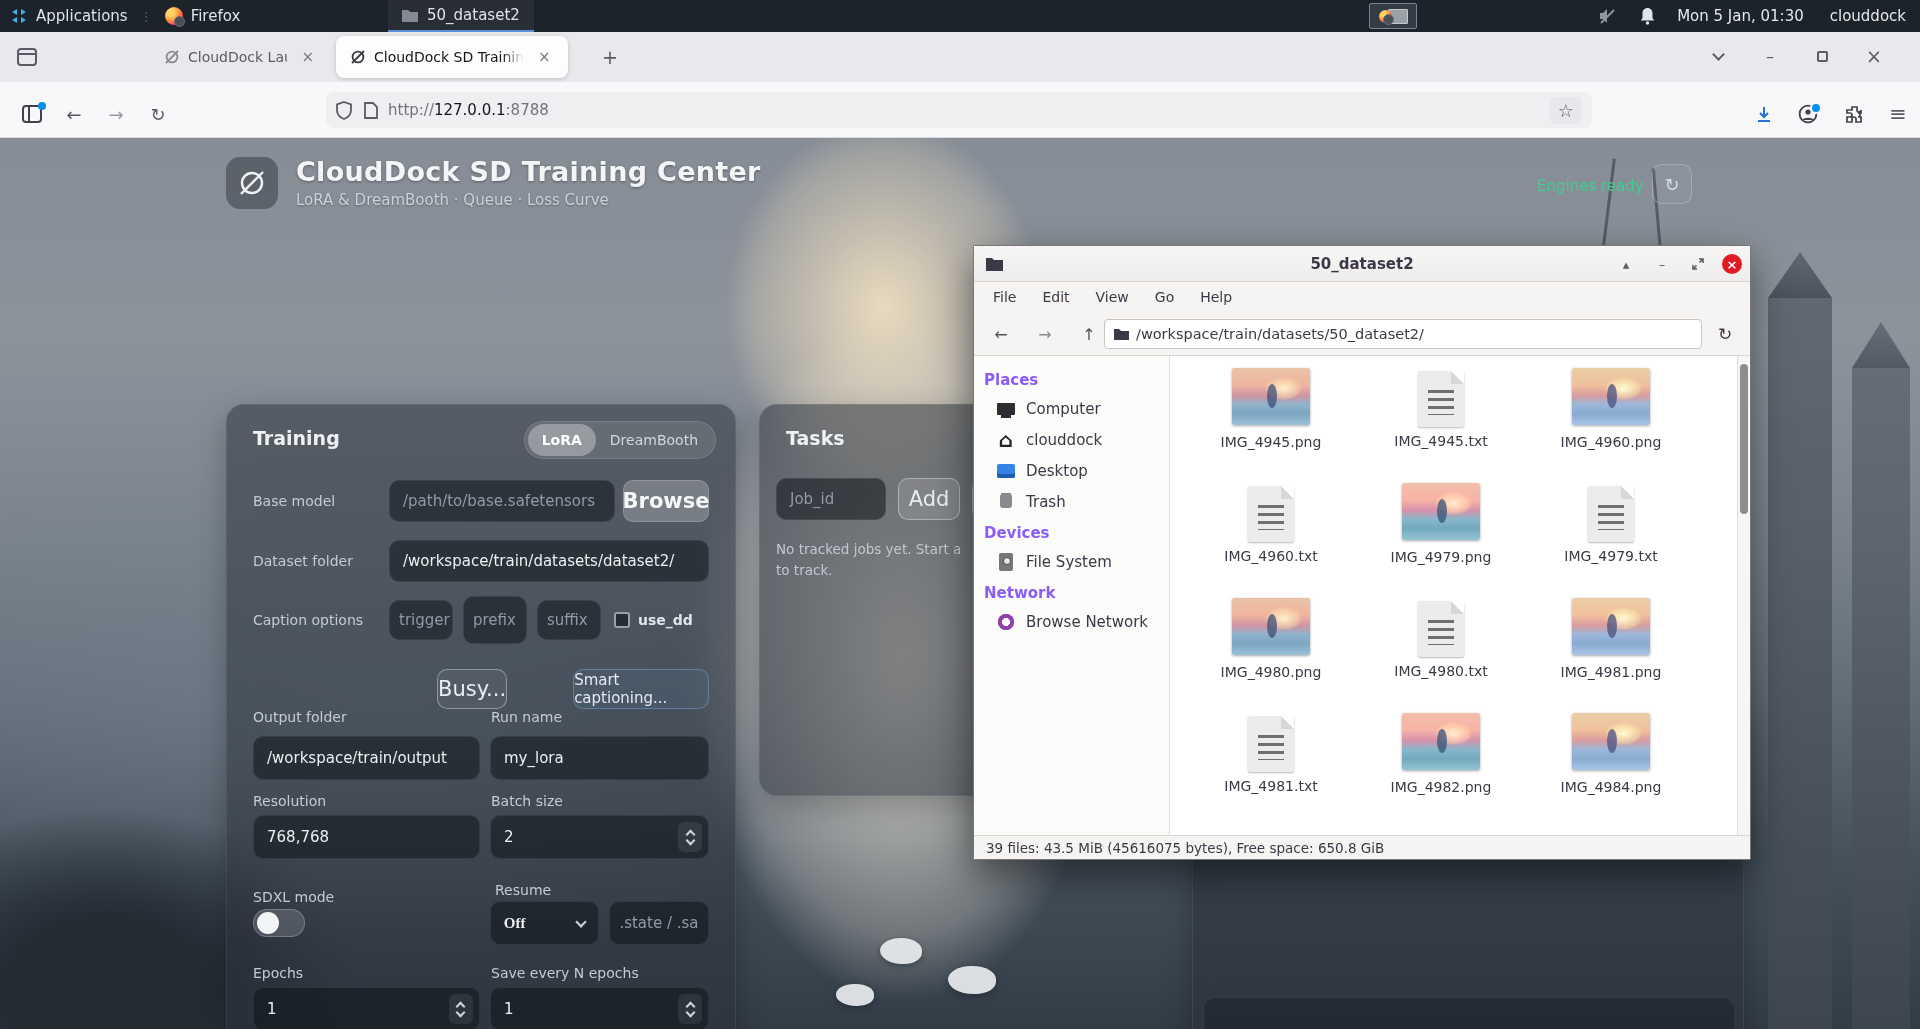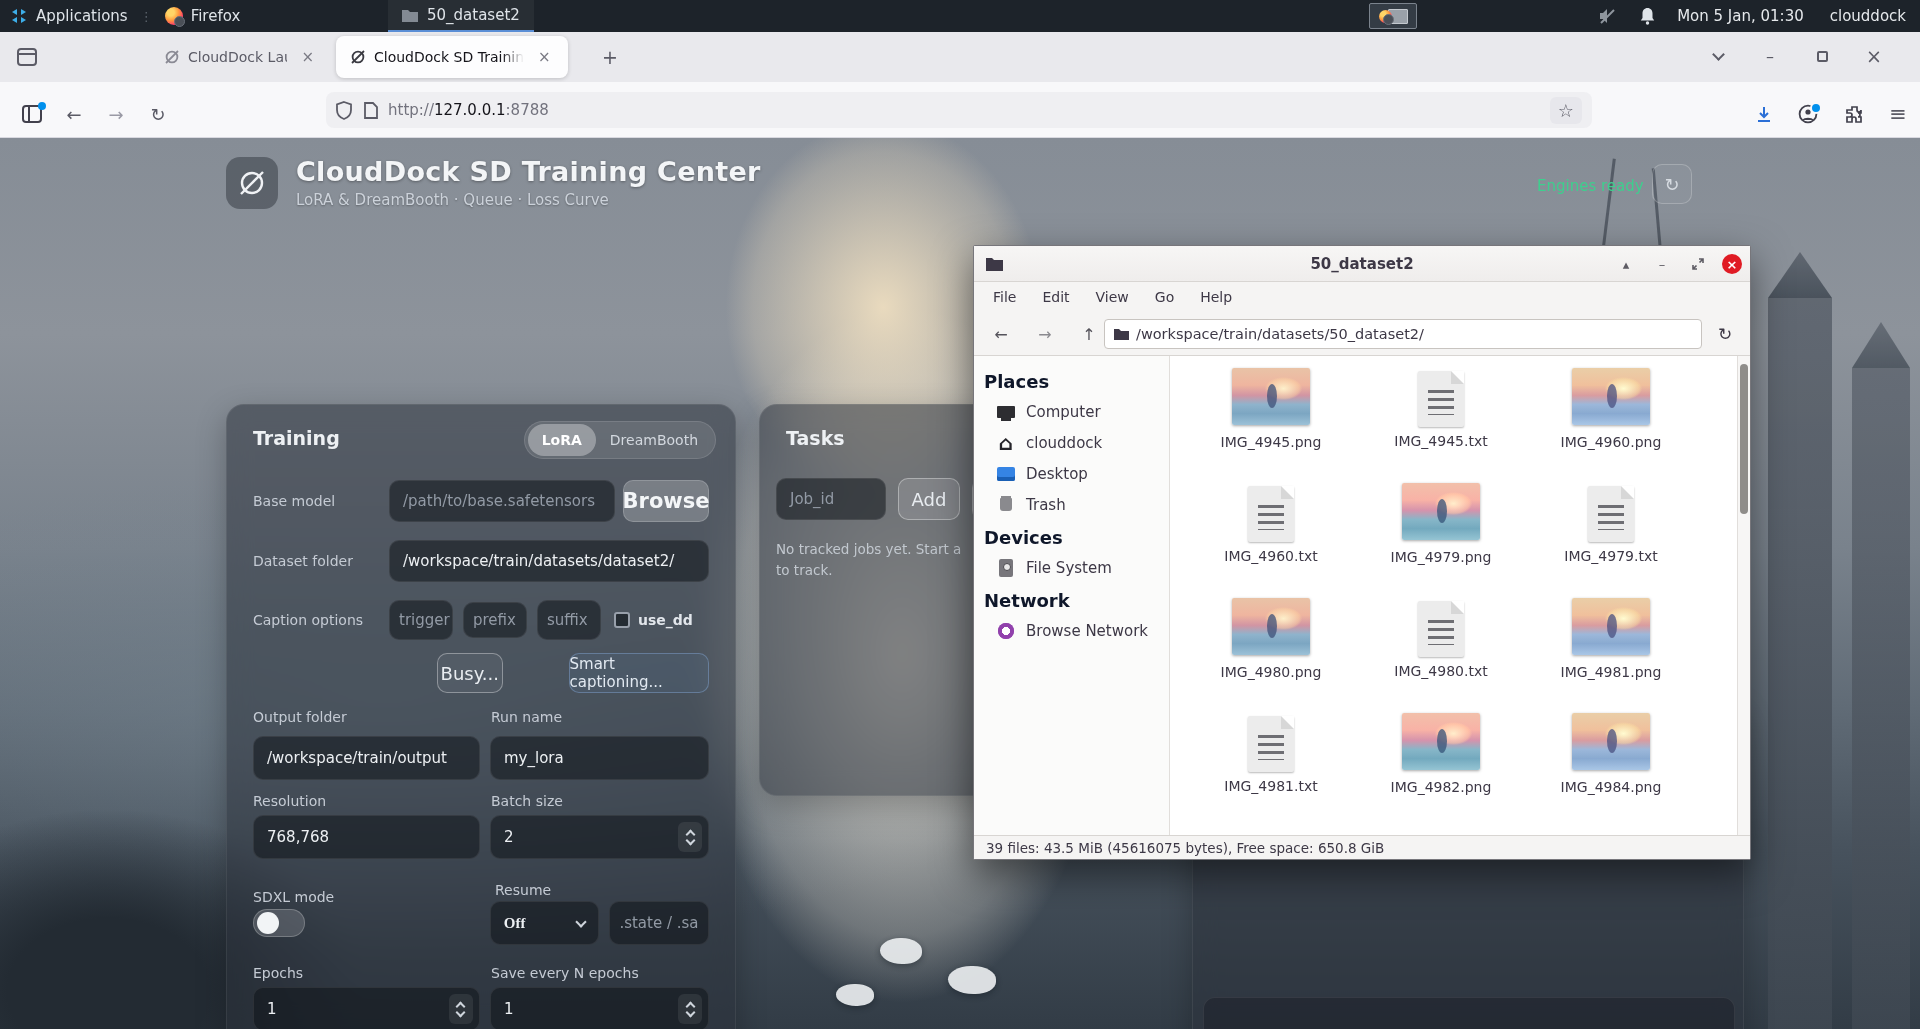--- a/index.html
+++ b/index.html
@@ -76,21 +76,21 @@
   .glass{position:absolute;background:rgba(42,48,58,0.52);border:1px solid rgba(255,255,255,0.07);border-radius:18px;backdrop-filter:blur(12px);box-shadow:0 10px 30px rgba(0,0,0,0.25);}
   .training{left:226px;top:266px;width:510px;height:680px;padding:22px 26px;z-index:2;}
   .tasks{left:759px;top:266px;width:418px;height:392px;padding:22px 26px;z-index:2;}
   .rightpanel{left:1192px;top:562px;width:552px;height:420px;padding:0;z-index:2;}
 
   .panel-title{font-size:19px;font-weight:bold;color:#eef1f4;}
   .lbl{font-size:14px;color:#c5cbd4;}
   .dinput{background:rgba(16,20,26,0.55);border:1px solid rgba(255,255,255,0.08);border-radius:10px;display:flex;align-items:center;padding:0 13px;font-size:15px;color:#edf0f3;height:42px;overflow:hidden;white-space:nowrap;position:relative;}
   .ph{color:#929aa5;}
   .btn-light{background:rgba(255,255,255,0.22);border:1px solid rgba(255,255,255,0.18);border-radius:10px;color:#f4f6f8;font-size:21px;font-weight:bold;display:flex;align-items:center;justify-content:center;height:42px;}
-  .btn-ghost{background:rgba(255,255,255,0.05);border:1px solid rgba(255,255,255,0.35);border-radius:10px;color:#e9edf1;font-size:18px;display:flex;align-items:center;justify-content:center;height:40px;}
+  .btn-ghost{background:rgba(255,255,255,0.05);border:1px solid rgba(255,255,255,0.35);border-radius:10px;color:#e9edf1;font-size:21px;display:flex;align-items:center;justify-content:center;height:40px;}
   .btn-blue{background:rgba(92,126,168,0.14);border:1px solid rgba(130,168,212,0.45);border-radius:10px;color:#e2e9f1;font-size:15px;display:flex;align-items:center;justify-content:center;height:40px;}
   .seg{position:absolute;right:19px;top:16px;height:38px;background:rgba(255,255,255,0.10);border:1px solid rgba(255,255,255,0.12);border-radius:19px;display:flex;align-items:center;padding:3px;}
   .seg-opt{height:32px;border-radius:16px;display:flex;align-items:center;padding:0 14px;font-size:14px;color:#d3d8df;}
   .seg-active{background:rgba(255,255,255,0.32);color:#ffffff;font-weight:bold;}
   .frow{position:absolute;left:26px;right:26px;display:flex;align-items:center;}
   .flabel{width:136px;flex:0 0 136px;}
   .spinner{position:absolute;right:6px;top:50%;transform:translateY(-50%);width:24px;height:30px;background:rgba(255,255,255,0.08);border-radius:6px;display:flex;flex-direction:column;align-items:center;justify-content:center;gap:3px;}
   .sp-up,.sp-dn{width:7px;height:7px;border-right:2px solid #cfd5dc;border-bottom:2px solid #cfd5dc;}
   .sp-up{transform:rotate(-135deg);margin-bottom:-2px;}
   .sp-dn{transform:rotate(45deg);margin-top:-2px;}
@@ -112,21 +112,21 @@
   .fm-btn{width:24px;height:24px;display:flex;align-items:center;justify-content:center;color:#5e5c64;font-size:13px;}
   .fm-close{width:20px;height:20px;border-radius:50%;background:#e01b24;color:#fff;display:flex;align-items:center;justify-content:center;font-size:13px;font-weight:bold;line-height:1;}
   .fm-menubar{position:absolute;left:6px;top:36px;right:0;height:30px;display:flex;align-items:center;}
   .fm-menu-item{padding:4px 13px;font-size:14px;color:#3d3846;}
   .fm-toolbar{position:absolute;left:0;top:66px;right:0;height:44px;border-bottom:1px solid #d8d5d2;background:#f5f4f3;}
   .fm-nav{position:absolute;top:8px;width:30px;height:28px;display:flex;align-items:center;justify-content:center;color:#8b8a8f;font-size:16px;}
   .fm-nav.dark{color:#55535b;}
   .fm-path{position:absolute;left:130px;top:7px;width:598px;height:30px;background:#ffffff;border:1px solid #c8c4c0;border-radius:4px;display:flex;align-items:center;padding:0 9px;font-size:14.5px;color:#3d3846;gap:7px;}
   .fm-reload{position:absolute;right:8px;top:7px;width:34px;height:30px;display:flex;align-items:center;justify-content:center;color:#3d3846;font-size:17px;}
   .fm-sidebar{position:absolute;left:0;top:110px;width:196px;bottom:24px;background:#fbfbfa;border-right:1px solid #e1dedb;padding-top:8px;overflow:hidden;}
-  .fm-side-header{font-weight:bold;font-size:18px;color:#0f172a;padding:7px 10px 4px;}
+  .fm-side-header{font-weight:bold;font-size:15px;color:#8b5cf6;padding:7px 10px 4px;}
   .fm-side-item{display:flex;align-items:center;height:31px;padding-left:22px;font-size:15px;color:#3d3846;}
   .si{width:20px;height:20px;display:inline-flex;align-items:center;justify-content:center;margin-right:10px;flex:0 0 20px;position:relative;}
   .computer-icon::before{content:"";width:18px;height:12px;background:#2d2d31;border-radius:1px;}
   .computer-icon::after{content:"";position:absolute;bottom:1px;left:5px;width:10px;height:3px;background:#2d2d31;}
   .home-icon::before{content:"⌂";font-size:20px;font-weight:bold;color:#26252a;line-height:1;}
   .desktop-icon::before{content:"";width:18px;height:14px;background:#3584e4;border-radius:2px;box-shadow:inset 0 -4px 0 #1a5fb4;}
   .trash-icon::before{content:"";width:12px;height:13px;background:#8a8a8e;border-radius:1px 1px 3px 3px;box-shadow:0 -3px 0 -1px #8a8a8e;}
   .drive-icon::before{content:"";width:14px;height:18px;background:#77767b;border-radius:2px;}
   .drive-icon::after{content:"";position:absolute;top:5px;left:7px;width:6px;height:6px;border-radius:50%;background:#e8e8e8;border:1px solid #4a494e;}
   .network-icon::before{content:"";width:16px;height:16px;border-radius:50%;background:radial-gradient(circle at 50% 50%,#ffffff 0 34%,#9141ac 36%);box-shadow:inset 0 0 0 2px #9141ac;}
@@ -330,31 +330,31 @@
         <div class="dinput" style="flex:1;">
             <span>/workspace/train/datasets/dataset2/</span>
           </div>
       </div>
 
       <div class="frow" style="top:195px;height:40px;">
         <span class="lbl flabel">Caption options</span>
         <div class="dinput" style="width:64px;height:40px;margin-right:10px;padding:0 9px;">
             <span class="ph">trigger</span>
           </div>
-        <div class="dinput" style="width:64px;height:36px;margin-right:10px;padding:0 9px;">
+        <div class="dinput" style="width:64px;height:48px;margin-right:10px;padding:0 9px;">
             <span class="ph">prefix</span>
           </div>
         <div class="dinput" style="width:64px;height:40px;margin-right:13px;padding:0 9px;">
             <span class="ph">suffix</span>
           </div>
         <span class="checkbox"></span>
         <span class="lbl" style="margin-left:8px;color:#e2e6eb;font-weight:bold;">use_dd</span>
       </div>
 
-      <div class="frow" style="top:248px;height:40px;gap:48px;">
+      <div class="frow" style="top:264px;height:40px;gap:48px;">
         <span class="flabel"></span>
         <div class="btn-ghost" style="width:80px;margin-right:18px;">Busy...</div>
         <div class="btn-blue" style="width:172px;">Smart captioning...</div>
       </div>
 
       <div class="frow" style="top:304px;">
         <span class="lbl" style="width:228px">Output folder</span>
         <span class="lbl" style="margin-left:10px">Run name</span>
       </div>
       <div class="frow" style="top:326px;height:54px;justify-content:center;">

